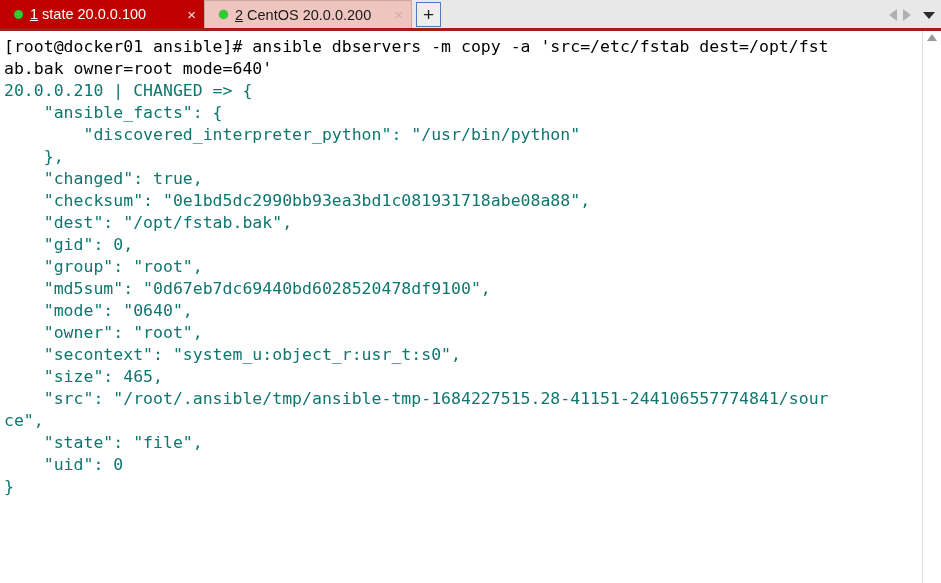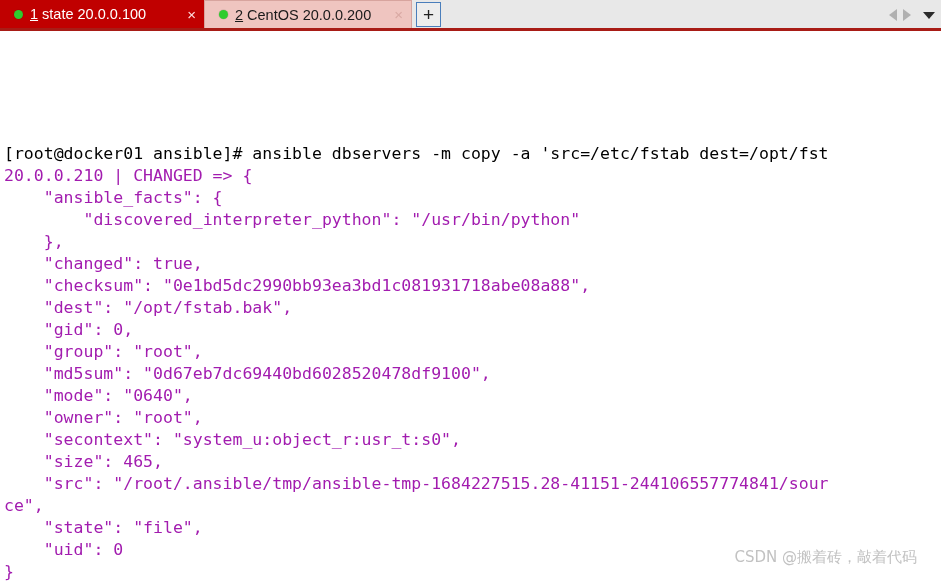--- a/index.html
+++ b/index.html
@@ -123,39 +123,38 @@
     margin-left: 6px;
     margin-right: 2px;
   }
 
   
   .terminal-area {
     position: relative;
     display: flex;
     height: 552px;
     background: #ffffff;
-    align-items: flex-end;
   }
   .terminal {
     position: relative;
     flex: 1 1 auto;
     overflow: hidden;
     padding: 5px 0 0 4px;
     box-sizing: border-box;
   }
   .term-line {
     font-family: "DejaVu Sans Mono", "Liberation Mono", monospace;
     font-size: 16.5px;
     line-height: 22px;
     height: 22px;
     white-space: pre;
     letter-spacing: 0px;
   }
   .c-black  { color: #000000; }
-  .c-yellow { color: #a21caf; }
+  .c-yellow { color: #0f766e; }
 
   .cursor {
     display: inline-block;
     width: 9px;
     height: 17px;
     background: #00b400;
     vertical-align: -3px;
   }
 
   
@@ -219,20 +218,21 @@
       <span class="nav-arrow left"></span>
       <span class="nav-arrow right"></span>
       <span class="nav-caret"></span>
     </div>
   </div>
 
   <div class="terminal-area">
 
     <div class="terminal" id="terminal-output">
         <div class="term-line c-black"><span>[root@docker01 ansible]# ansible dbservers -m copy -a 'src=/etc/fstab dest=/opt/fst</span></div>
+        <div class="term-line c-black"><span>ab.bak owner=root mode=640'</span></div>
         <div class="term-line c-yellow"><span>20.0.0.210 | CHANGED =&gt; {</span></div>
         <div class="term-line c-yellow"><span>    "ansible_facts": {</span></div>
         <div class="term-line c-yellow"><span>        "discovered_interpreter_python": "/usr/bin/python"</span></div>
         <div class="term-line c-yellow"><span>    },</span></div>
         <div class="term-line c-yellow"><span>    "changed": true,</span></div>
         <div class="term-line c-yellow"><span>    "checksum": "0e1bd5dc2990bb93ea3bd1c081931718abe08a88",</span></div>
         <div class="term-line c-yellow"><span>    "dest": "/opt/fstab.bak",</span></div>
         <div class="term-line c-yellow"><span>    "gid": 0,</span></div>
         <div class="term-line c-yellow"><span>    "group": "root",</span></div>
         <div class="term-line c-yellow"><span>    "md5sum": "0d67eb7dc69440bd6028520478df9100",</span></div>
@@ -245,14 +245,13 @@
         <div class="term-line c-yellow"><span>    "state": "file",</span></div>
         <div class="term-line c-yellow"><span>    "uid": 0</span></div>
         <div class="term-line c-yellow"><span>}</span></div>
       </div>
 
     <div class="scrollbar">
       <span class="sb-up"></span>
     </div>
   </div>
 
-  <div class="watermark">CSDN @搬着砖，敲着代码</div>
 </div>
 
 </body></html>

